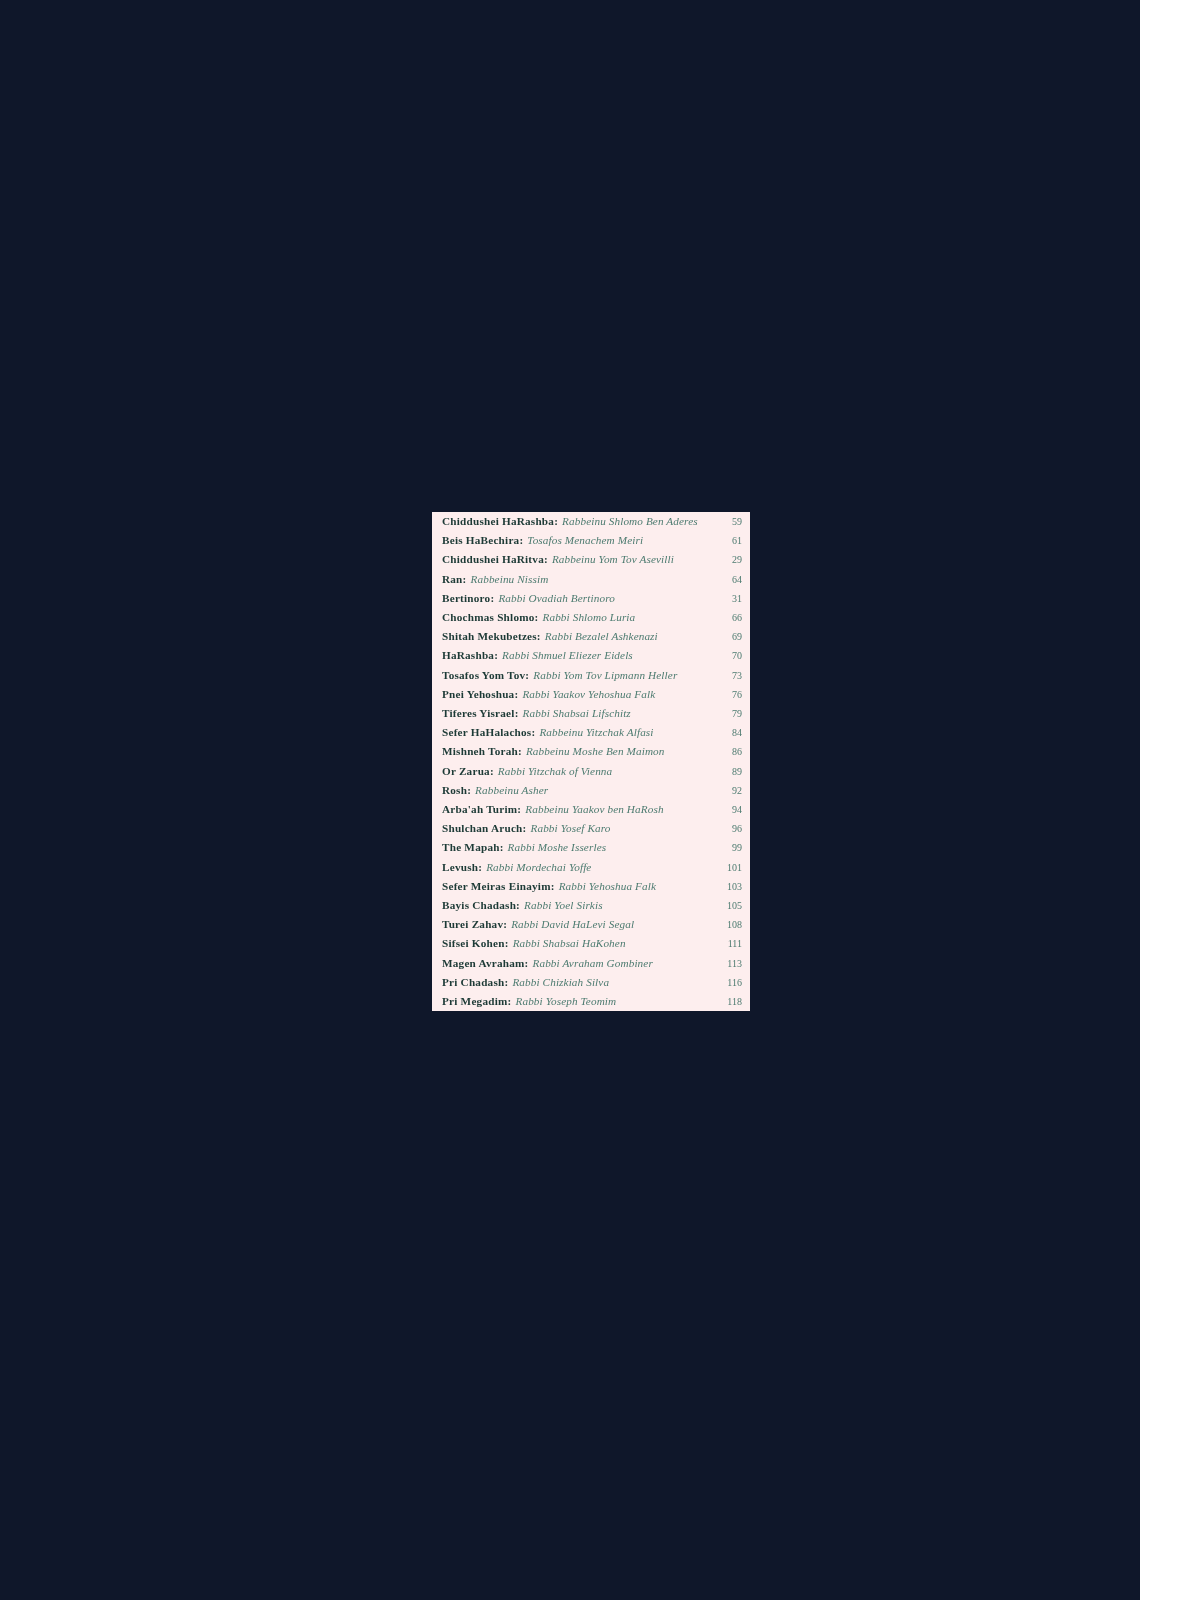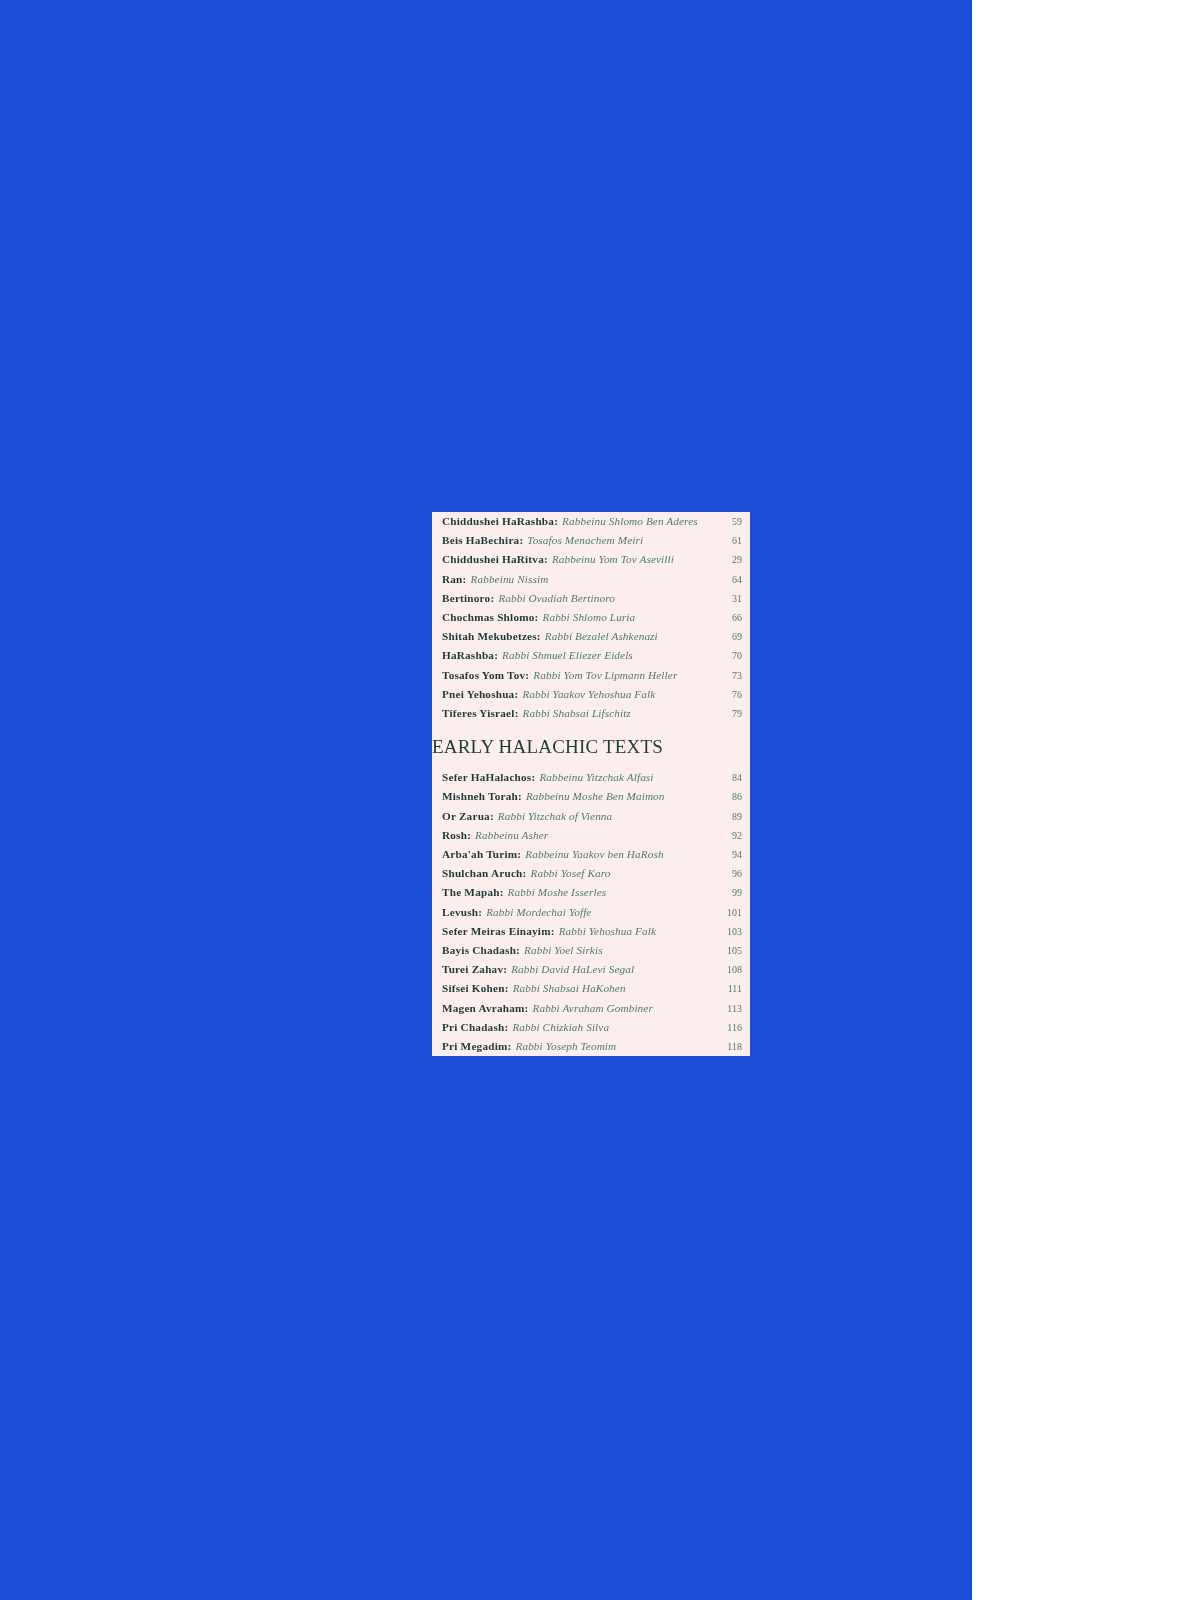--- a/index.html
+++ b/index.html
@@ -8,23 +8,23 @@
     background: #ffffff;
     width: 1200px;
     height: 1600px;
   }
   body {
     font-family: "Liberation Serif", serif;
     -webkit-font-smoothing: antialiased;
   }
   #page {
     position: relative;
-    width: 972px;
+    width: 1140px;
     height: 1600px;
-    background: #1d4ed8;
+    background: #0f172a;
     overflow: hidden;
   }
   
   #toc-panel {
     position: absolute;
     left: 432px;
     top: 512px;
     width: 318px;
     background: #fdeeee;
     padding: 0;
@@ -141,21 +141,20 @@
             <span class="spacer"></span>
             <span class="page">76</span>
           </li>
           <li class="toc-entry">
             <span class="title">Tiferes Yisrael:</span>
             <span class="author">Rabbi Shabsai Lifschitz</span>
             <span class="spacer"></span>
             <span class="page">79</span>
           </li>
         </ul>
-        <div class="section-heading">EARLY HALACHIC TEXTS</div>
         <ul class="toc-list">
           <li class="toc-entry">
             <span class="title">Sefer HaHalachos:</span>
             <span class="author">Rabbeinu Yitzchak Alfasi</span>
             <span class="spacer"></span>
             <span class="page">84</span>
           </li>
           <li class="toc-entry">
             <span class="title">Mishneh Torah:</span>
             <span class="author">Rabbeinu Moshe Ben Maimon</span>

